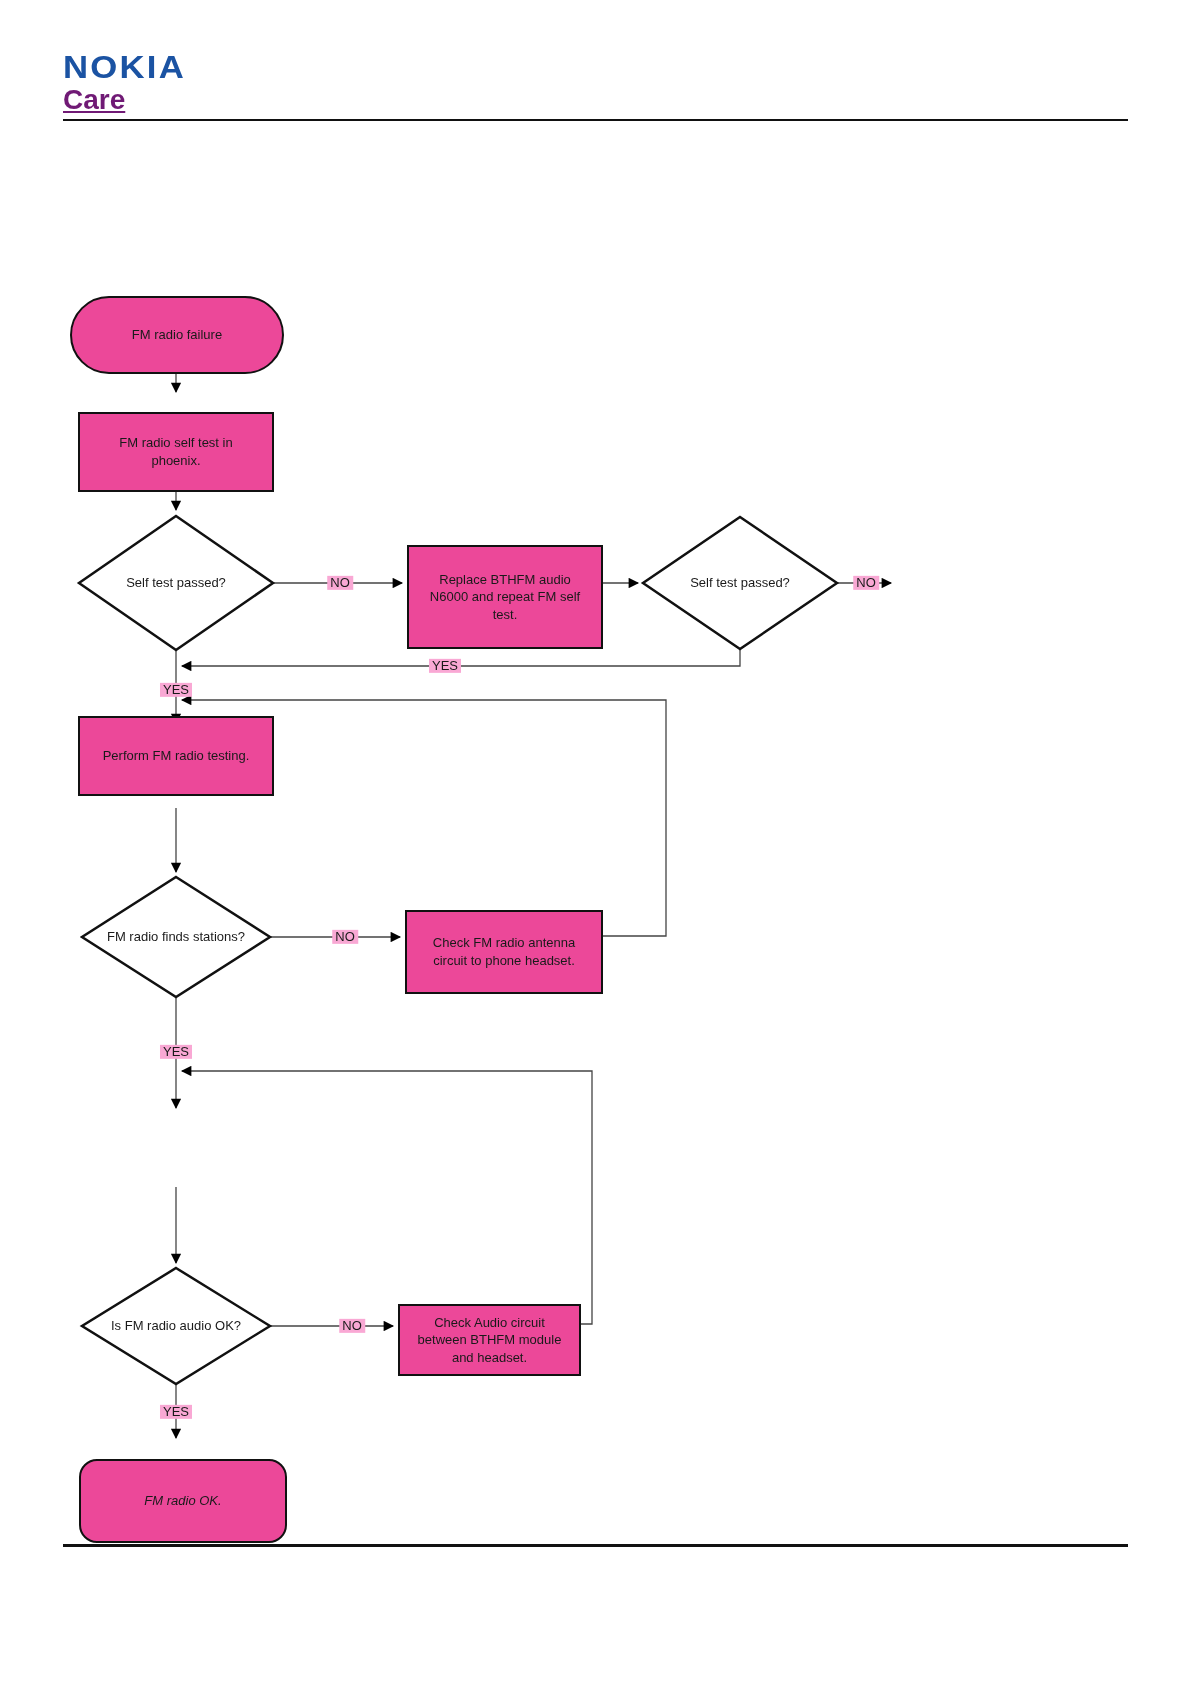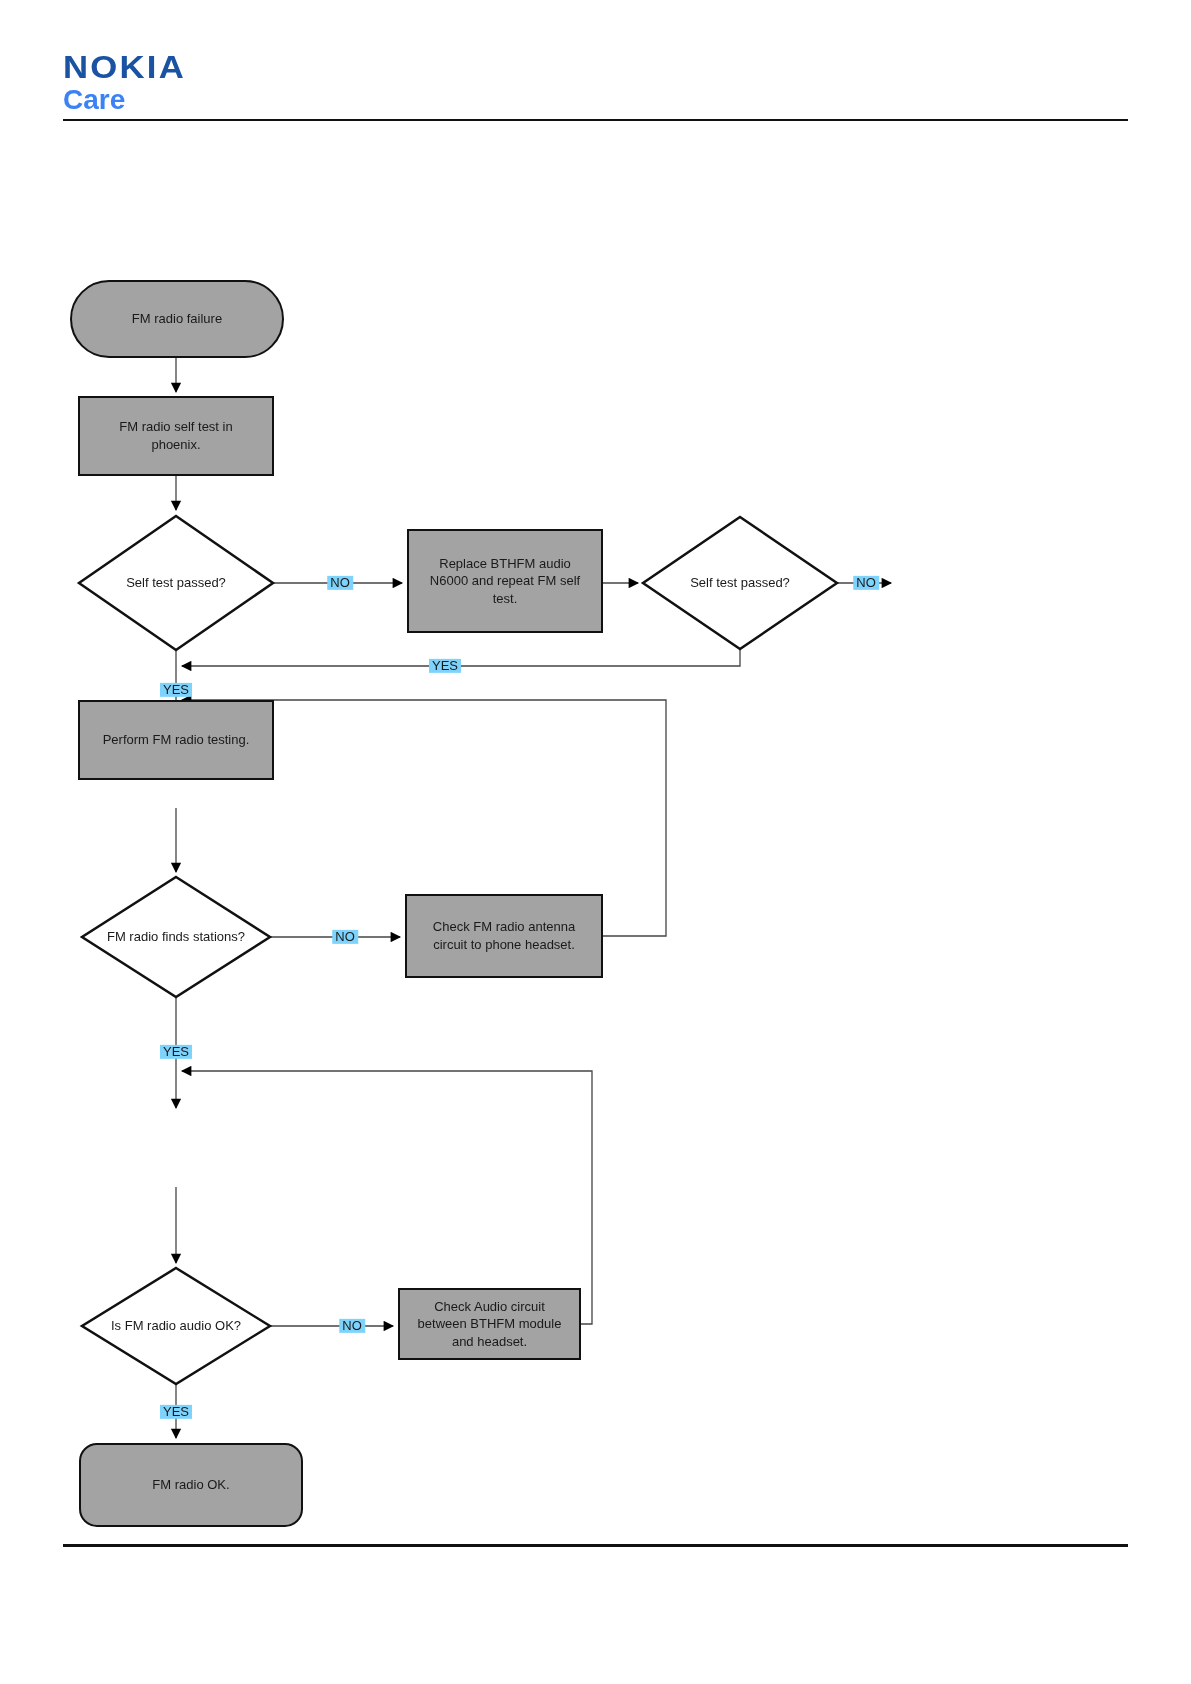--- a/index.html
+++ b/index.html
@@ -22,43 +22,43 @@
   .brand-care{
     font-weight:bold;font-size:28px;margin-top:3px;letter-spacing:0px;
     font-family:"Liberation Sans", sans-serif;
   }
   .rule{position:absolute;background:#111;}
   .header-rule{left:63px;top:119px;width:1065px;height:2px;}
   .footer-rule{left:63px;top:1544px;width:1065px;height:3px;}
   svg.chart{position:absolute;left:0;top:0;z-index:1;}
   .node{
     position:absolute;z-index:2;box-sizing:border-box;
-    background:#a3a3a3;border:2px solid #111;
+    background:#ec4899;border:2px solid #111;
     display:flex;align-items:center;justify-content:center;
-    text-align:center;font-size:13px;line-height:1.35;padding:4px 14px;
+    text-align:center;font-size:13px;line-height:1.35;padding:4px 14px;margin-top:16px;
   }
   .terminator{border-radius:39px;}
   .terminator-end{border-radius:18px;}
   .dtext{
     position:absolute;z-index:2;display:flex;align-items:center;justify-content:center;
     text-align:center;font-size:13px;line-height:1.3;background:transparent;border:none;padding:0;
   }
   .edge-label{
     position:absolute;z-index:3;transform:translate(-50%,-50%);
-    background:#7dd3fc;padding:0 3px;font-size:13px;line-height:1.1;
+    background:#f9a8d4;padding:0 3px;font-size:13px;line-height:1.1;
   }
 </style>
 </head>
 <body>
 
 <div class="page">
 
   <div class="brand">
     <div class="brand-nokia" style="color: rgb(27, 83, 163);">NOKIA</div>
-    <div class="brand-care" style="color: #3b82f6;">Care</div>
+    <div class="brand-care" style="color: #701a75; text-decoration: underline;">Care</div>
   </div>
   <div class="rule header-rule"></div>
 
   <svg class="chart" width="1191" height="1684" viewBox="0 0 1191 1684">
     <defs>
       <marker id="arrow" viewBox="0 0 10 10" refX="9" refY="5" markerWidth="10" markerHeight="8" orient="auto-start-reverse">
         <path d="M0,0 L10,5 L0,10 z" fill="#000"></path>
       </marker>
     </defs>
     <g stroke="#444" stroke-width="1.3" fill="none">
@@ -101,21 +101,21 @@
 
   <div class="dtext" style="left:78px;top:912px;width:196px;height:50px;">FM radio finds stations?</div>
 
   <div class="node" style="left:405px;top:894px;width:198px;height:84px;">Check FM radio antenna circuit to phone headset.</div>
 
 
   <div class="dtext" style="left:78px;top:1301px;width:196px;height:50px;">Is FM radio audio OK?</div>
 
   <div class="node" style="left:398px;top:1288px;width:183px;height:72px;">Check Audio circuit between BTHFM module and headset.</div>
 
-  <div class="node terminator-end" style="left:79px;top:1443px;width:224px;height:84px;">FM radio OK.</div>
+  <div class="node terminator-end" style="left:79px;top:1443px;width:208px;height:84px;font-style:italic;">FM radio OK.</div>
 
   <div class="edge-label" style="left:340px;top:583px;">NO</div>
   <div class="edge-label" style="left:866px;top:583px;">NO</div>
   <div class="edge-label" style="left:445px;top:666px;">YES</div>
   <div class="edge-label" style="left:176px;top:690px;">YES</div>
   <div class="edge-label" style="left:345px;top:937px;">NO</div>
   <div class="edge-label" style="left:176px;top:1052px;">YES</div>
   <div class="edge-label" style="left:352px;top:1326px;">NO</div>
   <div class="edge-label" style="left:176px;top:1412px;">YES</div>
 

